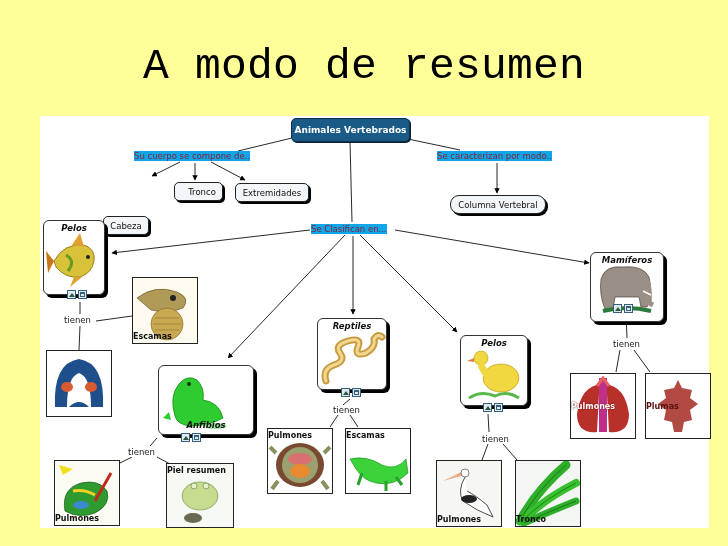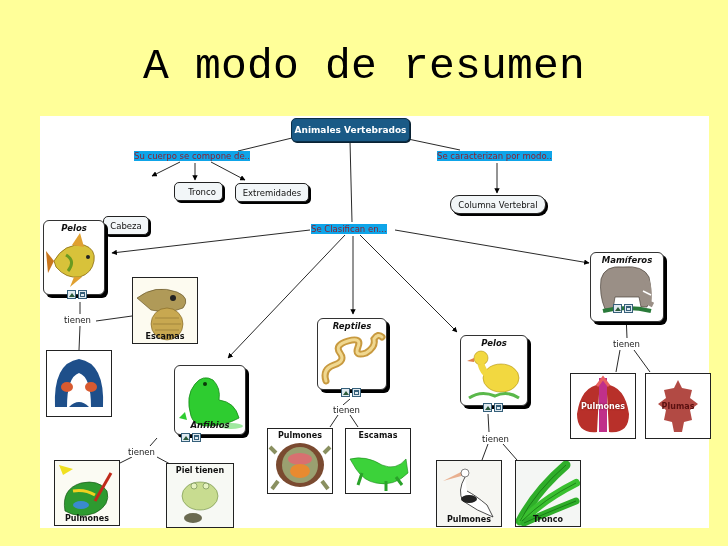--- a/index.html
+++ b/index.html
@@ -13,21 +13,21 @@
     .concept { position:absolute; height:17px; background:#f2f6f8; border:1px solid #222; border-radius:5px; font-family:"DejaVu Sans", sans-serif; font-size:8.5px; color:#111; display:flex; align-items:center; justify-content:center; box-shadow:2px 2px 0 #000; }
     .animal-node { position:absolute; background:#fff; border:1px solid #333; border-radius:6px; box-shadow:3px 3px 0 #000; overflow:hidden; }
     .animal-node .lbl { position:absolute; top:2px; left:0; width:100%; text-align:center; font-family:"DejaVu Sans", sans-serif; font-size:8.5px; font-style:italic; font-weight:bold; color:#111; z-index:2; }
     .animal-node .lbl.bottom { top:auto; bottom:4px; }
     .animal-node svg { position:absolute; left:0; top:0; }
     .icon-pair { position:absolute; display:flex; gap:2px; }
     .mini-icon { width:9px; height:9px; background:#dfe9ef; border:1px solid #36607a; box-sizing:border-box; position:relative; }
     .mini-icon.img::after { content:""; position:absolute; left:1px; bottom:1px; width:0; height:0; border-left:3px solid transparent; border-right:3px solid transparent; border-bottom:4px solid #2b5a3a; }
     .mini-icon.doc::after { content:""; position:absolute; left:1px; top:1px; width:5px; height:5px; border:1px solid #36607a; border-top-width:2px; box-sizing:border-box; }
     .pic { position:absolute; background:#fff; border:1px solid #222; overflow:hidden; }
-    .pic .cap { position:absolute; left:0; width:100%; text-align:center; font-family:"DejaVu Sans", sans-serif; font-size:8px; font-weight:bold; color:#111; z-index:2; }
+    .pic .cap { position:absolute; left:0; width:100%; text-align:left; font-family:"DejaVu Sans", sans-serif; font-size:8px; font-weight:bold; color:#111; z-index:2; }
     .pic .cap.top { top:2px; }
     .pic .cap.bot { bottom:2px; }
     .pic .cap.light { color:#fff; text-shadow:0 0 2px #600; }
     .pic .cap.dark { color:#5a1010; }
     .pic svg { position:absolute; left:0; top:0; }
   </style>
 </head>
 <body>
 
 <div class="slide-title">A modo de resumen</div>
@@ -121,21 +121,21 @@
 </div>
 <div class="pic" style="left:46px;top:350px;width:64px;height:65px;">
   <svg width="64" height="65">
     <path d="M8,56 Q6,12 32,8 Q58,12 56,56 L44,56 Q44,26 32,22 Q20,26 20,56 Z" fill="#1e4f8a"></path>
     <ellipse cx="20" cy="36" rx="6" ry="5" fill="#d85a30"></ellipse>
     <ellipse cx="44" cy="36" rx="6" ry="5" fill="#d85a30"></ellipse>
     <path d="M22,56 Q32,46 42,56" fill="#1e4f8a"></path>
   </svg>
 </div>
 
-<div class="animal-node" style="left:174px;top:365px;width:70px;height:68px;">
+<div class="animal-node" style="left:158px;top:365px;width:70px;height:68px;padding-left:24px;">
   <svg width="70" height="68">
     <path d="M16,50 Q10,30 20,18 Q28,8 38,14 Q46,22 44,34 Q60,36 64,52 Q50,60 30,60 Q18,58 16,50 Z" fill="#2ecc30" stroke="#158a18" stroke-width="0.8"></path>
     <path d="M10,46 L4,52 L12,54 Z" fill="#2ecc30"></path>
     <circle cx="30" cy="18" r="2" fill="#0a3a0a"></circle>
     <ellipse cx="56" cy="60" rx="12" ry="3" fill="#9fe8a0"></ellipse>
   </svg>
   <span class="lbl bottom">Anfibios</span>
 </div>
 <div class="icon-pair" style="left:181px;top:433px;">
   <span class="mini-icon img"></span>
@@ -154,21 +154,21 @@
   <span class="cap bot">Pulmones</span>
 </div>
 <div class="pic" style="left:166px;top:463px;width:66px;height:63px;">
   <svg width="66" height="63">
     <rect width="66" height="63" fill="#f7f9f4"></rect>
     <ellipse cx="33" cy="32" rx="18" ry="14" fill="#c8dc90" stroke="#6a8a40" stroke-width="0.6"></ellipse>
     <circle cx="27" cy="22" r="3" fill="#e6f2c0" stroke="#4a6a30" stroke-width="0.5"></circle>
     <circle cx="39" cy="22" r="3" fill="#e6f2c0" stroke="#4a6a30" stroke-width="0.5"></circle>
     <ellipse cx="26" cy="54" rx="9" ry="5" fill="#6a6a50"></ellipse>
   </svg>
-  <span class="cap top">Piel tienen</span>
+  <span class="cap top">Piel resumen</span>
 </div>
 
 <div class="animal-node" style="left:317px;top:318px;width:68px;height:70px;">
   <span class="lbl">Reptiles</span>
   <svg width="68" height="70">
     <path d="M8,62 Q4,50 16,46 Q28,42 22,34 Q16,26 30,22 Q44,18 40,28 Q36,38 48,34 Q58,28 56,20 Q60,14 64,18" stroke="#c89a40" stroke-width="7" fill="none" stroke-linecap="round"></path>
     <path d="M8,62 Q4,50 16,46 Q28,42 22,34 Q16,26 30,22 Q44,18 40,28 Q36,38 48,34 Q58,28 56,20 Q60,14 64,18" stroke="#f0d890" stroke-width="3" fill="none" stroke-linecap="round"></path>
   </svg>
 </div>
 <div class="icon-pair" style="left:341px;top:388px;">

